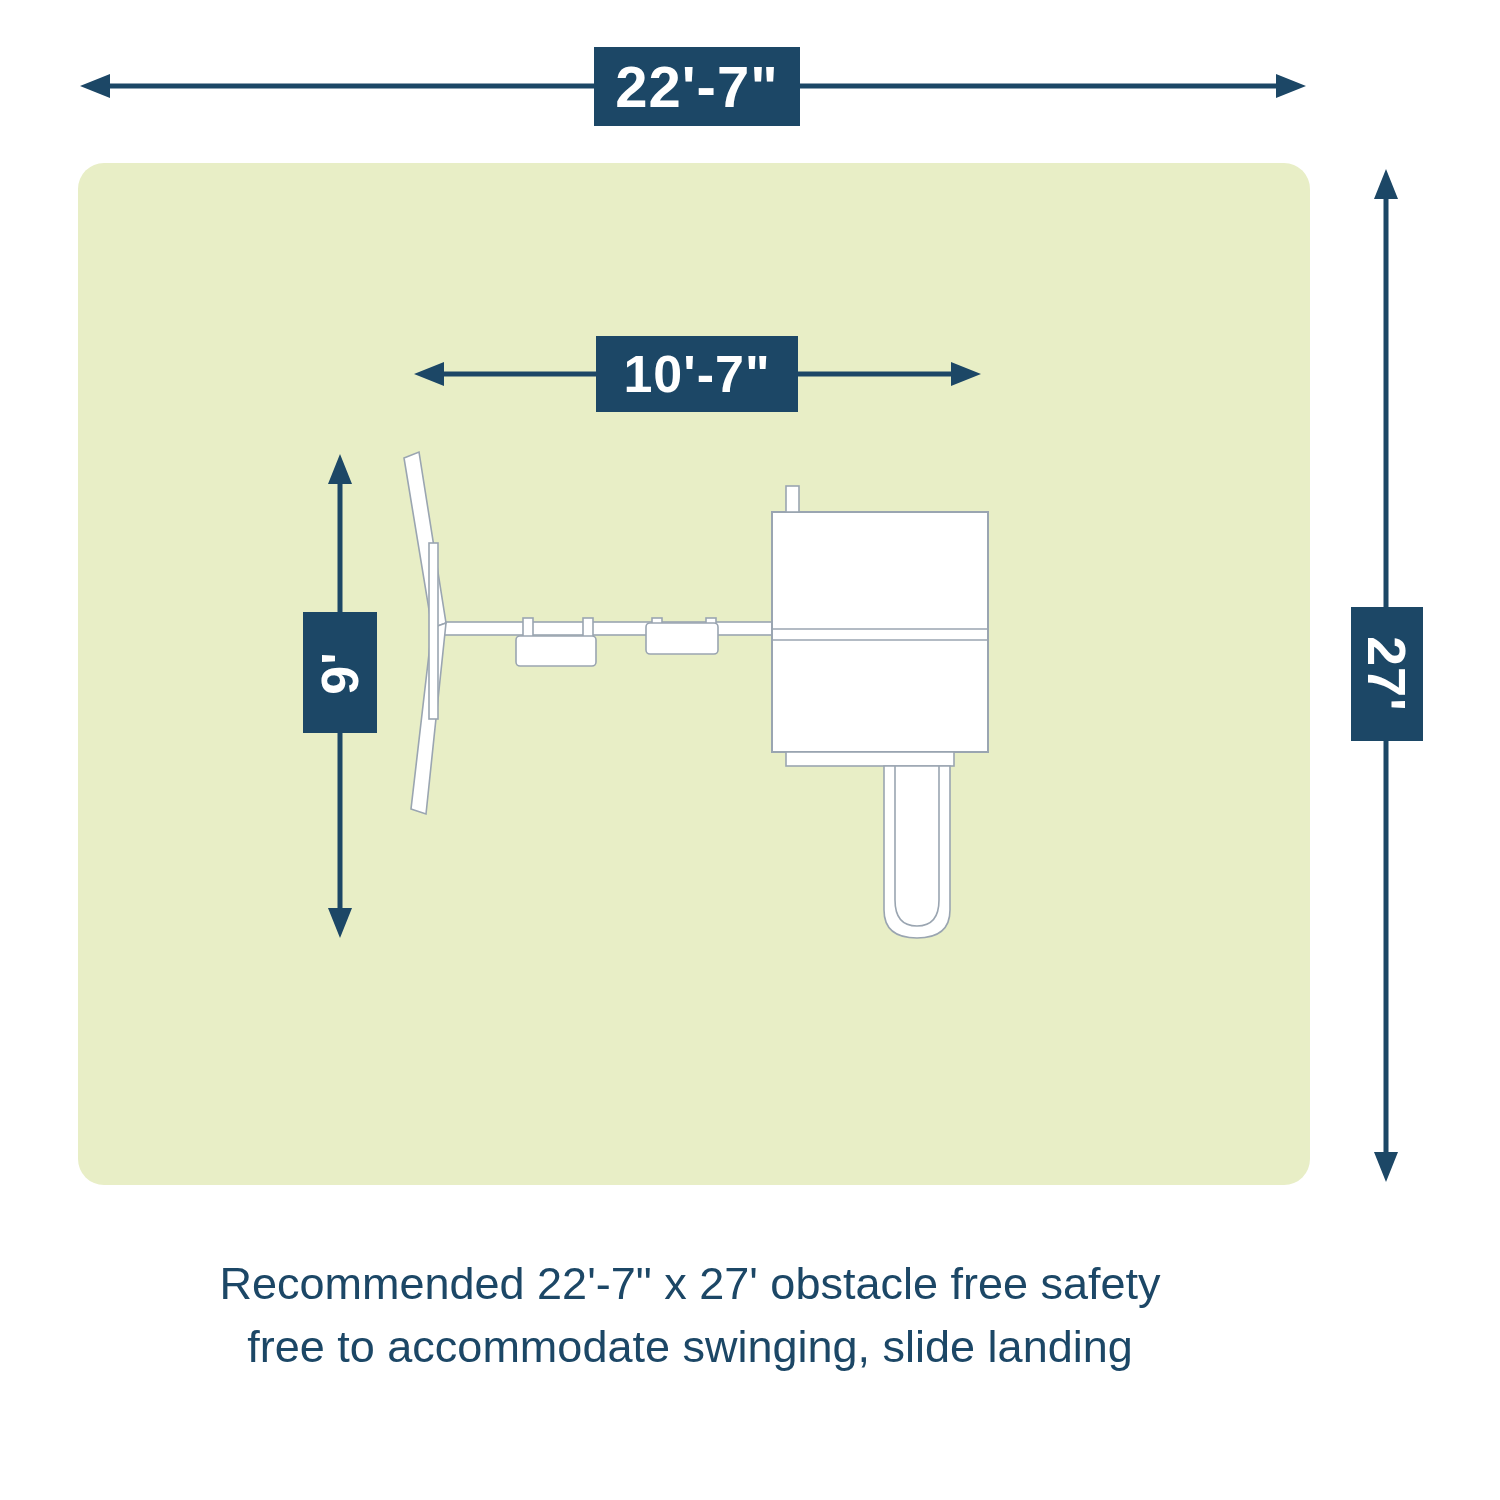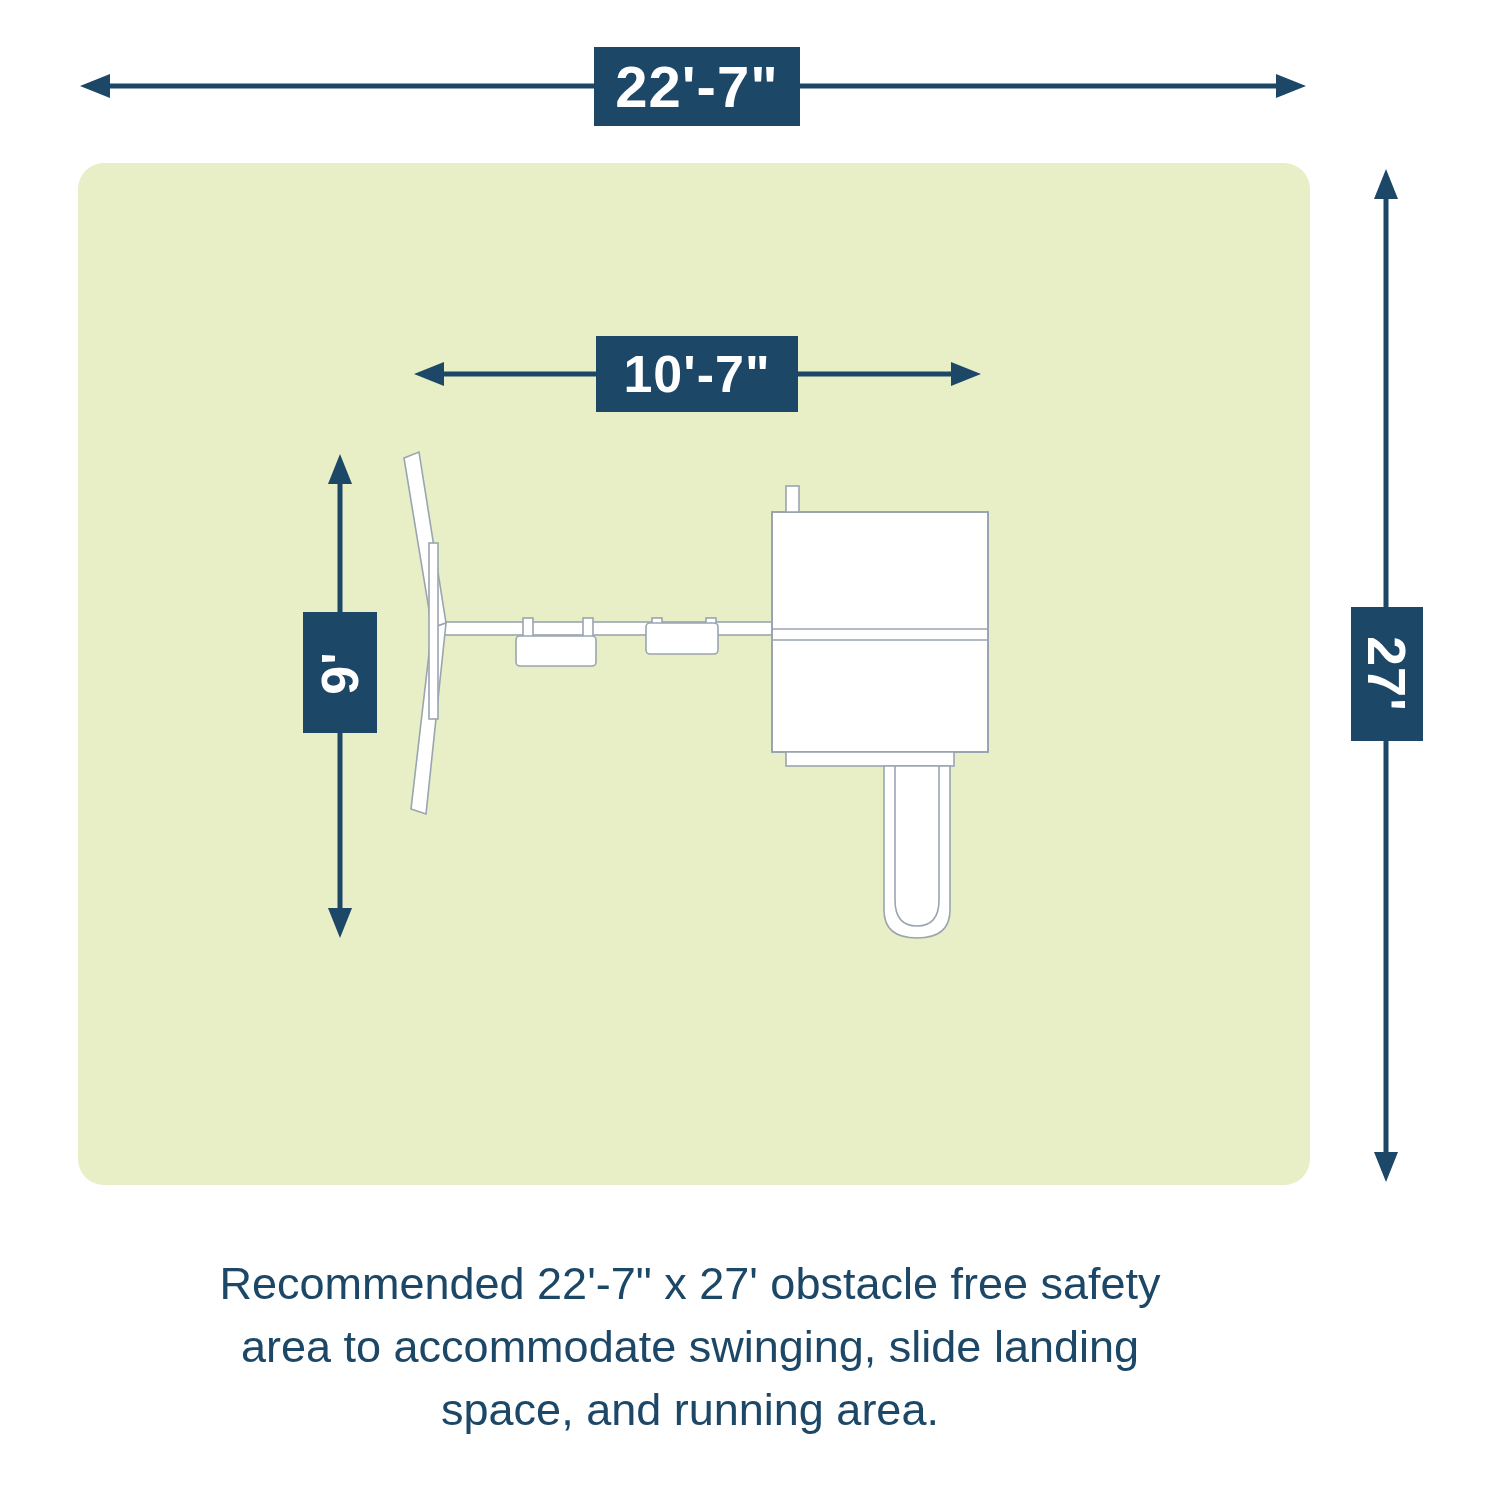--- a/index.html
+++ b/index.html
@@ -108,17 +108,16 @@
   <div class="dim-label label-9">
     <span class="rotm90">9'</span>
   </div>
 
   <div class="dim-label label-27">
     <span class="rot90">27'</span>
   </div>
 
   <div class="caption">
     <div>Recommended 22'-7" x 27' obstacle free safety</div>
-    <div>area to accommodate swinging, slide landing</div>
-    <div>space, and running area.</div>
+    <div>free to accommodate swinging, slide landing</div>
   </div>
 
 </div>
 
 </body></html>

